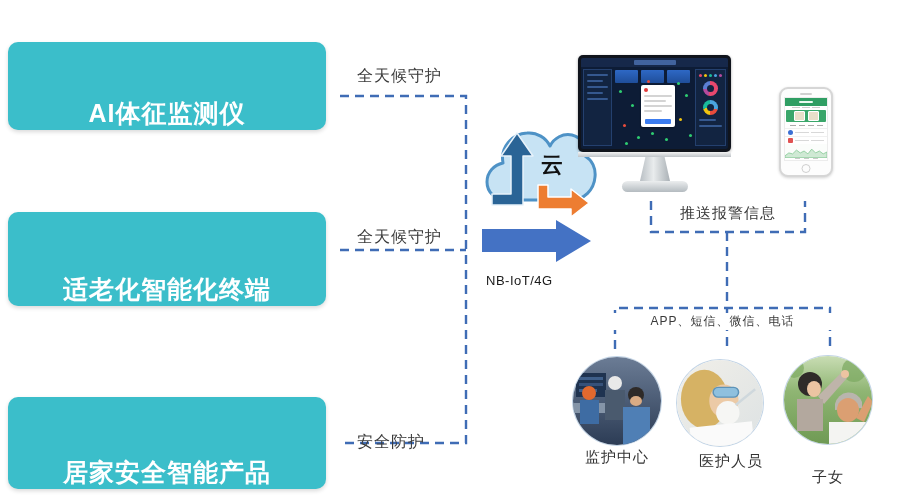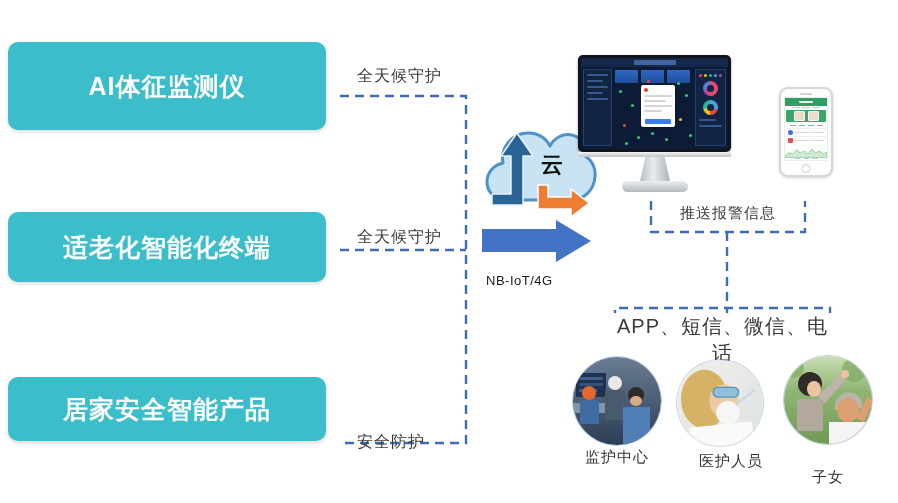--- a/index.html
+++ b/index.html
@@ -3,27 +3,27 @@
 <meta charset="utf-8">
 <style>
   html,body { margin:0; padding:0; background:#ffffff; }
   body { font-family:"Liberation Sans","DejaVu Sans",sans-serif; }
   #canvas { position:relative; width:898px; height:503px; background:#ffffff; overflow:hidden; }
 
   
   .product-box {
     position:absolute; left:8px; width:318px;
     background:#3BBECA; border-radius:10px;
-    display:flex; align-items:center; justify-content:center;
+    display:flex; align-items:flex-end; justify-content:center;
     color:#ffffff; font-size:25px; font-weight:700; letter-spacing:1px;
     box-shadow:0 2px 4px rgba(0,0,0,.15);
   }
   #box1 { top:42px;  height:88px; }
-  #box2 { top:212px; height:70px; }
-  #box3 { top:377px; height:64px; }
+  #box2 { top:212px; height:94px; }
+  #box3 { top:397px; height:92px; }
 
   
   .link-label { position:absolute; font-size:16px; color:#3a3a3a; letter-spacing:1px; white-space:nowrap; }
   #lbl-health { left:357px; top:66px; }
   #lbl-allday { left:357px; top:227px; }
   #lbl-safety { left:357px; top:432px; }
 
   
   #overlay { position:absolute; left:0; top:0; width:898px; height:503px; pointer-events:none; }
 
@@ -82,21 +82,21 @@
   .app-chart { height:13px; background:#fbfdfb; }
   .app-footer { height:3px; display:flex; gap:4px; justify-content:center; align-items:center; }
   .app-footer i { width:5px; height:1.5px; background:#c9c9c9; }
   .phone-home { position:absolute; left:50%; bottom:2px; transform:translateX(-50%);
     width:9px; height:9px; border:1.5px solid #d0d0d0; border-radius:50%; box-sizing:border-box; }
 
   
   .push-label { position:absolute; left:655px; top:204px; width:146px; text-align:center;
     font-size:15px; color:#3a3a3a; letter-spacing:1px; }
   .channels-label { position:absolute; left:612px; top:313px; width:221px; text-align:center;
-    font-size:20px; color:#3a3a3a; letter-spacing:1px; background:#ffffff; }
+    font-size:12px; color:#3a3a3a; letter-spacing:1px; background:#ffffff; }
 
   
   .photo-circle { position:absolute; border-radius:50%; overflow:hidden; box-shadow:0 0 0 1px rgba(120,160,200,.45); }
   #circle1 { left:573px; top:357px; width:88px; height:88px; }
   #circle2 { left:677px; top:360px; width:86px; height:86px; }
   #circle3 { left:784px; top:356px; width:88px; height:88px; }
   .photo-circle svg { display:block; width:100%; height:100%; }
   .person-label { position:absolute; text-align:center; font-size:15px; color:#333333; letter-spacing:1px; }
   #plabel1 { left:573px; width:88px; top:448px; }
   #plabel2 { left:688px; width:86px; top:452px; }

